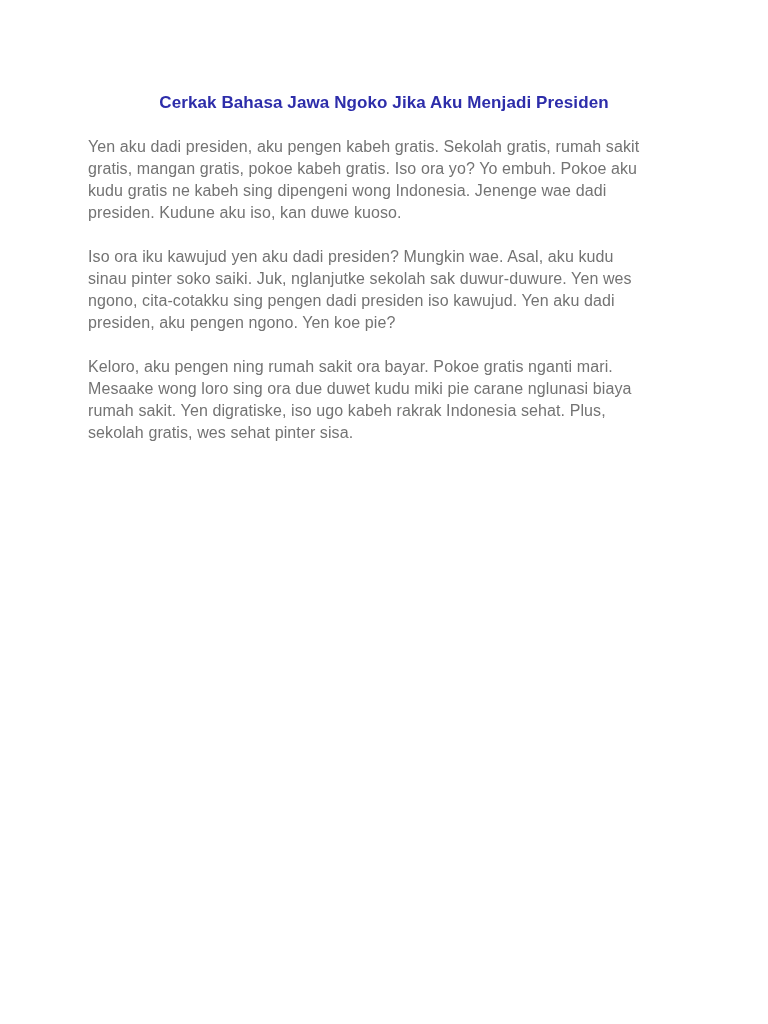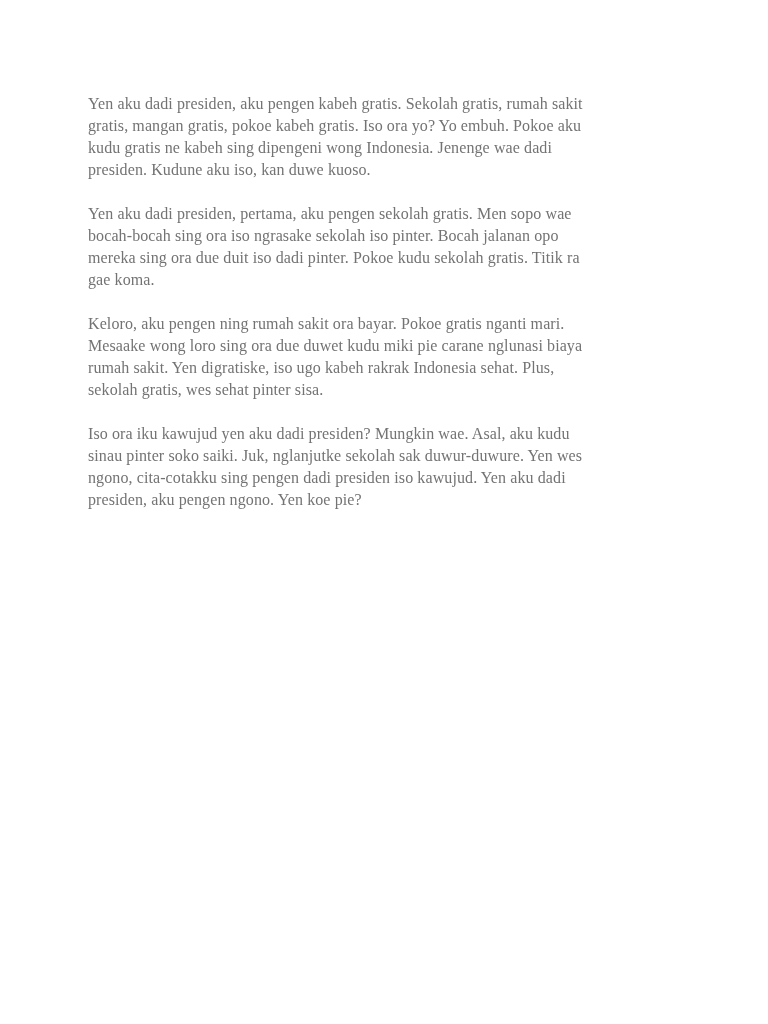--- a/index.html
+++ b/index.html
@@ -26,41 +26,37 @@
     color: #2d2daa;
     letter-spacing: 0.1px;
   }
   .doc-paragraph {
     margin: 0 0 22px 0;
     font-size: 16px;
     line-height: 22px;
     color: #737373;
     white-space: pre-line; 
     letter-spacing: 0.1px;
-    font-family: Liberation Serif, serif;
   }
 </style>
 </head>
 <body>
 
 <div class="page">
+  <h1 class="doc-title">Cerkak Bahasa Jawa Ngoko Jika Aku Menjadi Presiden</h1>
 
   <p class="doc-paragraph">Yen aku dadi presiden, aku pengen kabeh gratis. Sekolah gratis, rumah sakit
 gratis, mangan gratis, pokoe kabeh gratis. Iso ora yo? Yo embuh. Pokoe aku
 kudu gratis ne kabeh sing dipengeni wong Indonesia. Jenenge wae dadi
 presiden. Kudune aku iso, kan duwe kuoso.</p>
 
 
-  <p class="doc-paragraph">Yen aku dadi presiden, pertama, aku pengen sekolah gratis. Men sopo wae
-bocah-bocah sing ora iso ngrasake sekolah iso pinter. Bocah jalanan opo
-mereka sing ora due duit iso dadi pinter. Pokoe kudu sekolah gratis. Titik ra
-gae koma.</p>
+
+  <p class="doc-paragraph">Iso ora iku kawujud yen aku dadi presiden? Mungkin wae. Asal, aku kudu
+sinau pinter soko saiki. Juk, nglanjutke sekolah sak duwur-duwure. Yen wes
+ngono, cita-cotakku sing pengen dadi presiden iso kawujud. Yen aku dadi
+presiden, aku pengen ngono. Yen koe pie?</p>
 
   <p class="doc-paragraph">Keloro, aku pengen ning rumah sakit ora bayar. Pokoe gratis nganti mari.
 Mesaake wong loro sing ora due duwet kudu miki pie carane nglunasi biaya
 rumah sakit. Yen digratiske, iso ugo kabeh rakrak Indonesia sehat. Plus,
 sekolah gratis, wes sehat pinter sisa.</p>
-
-  <p class="doc-paragraph">Iso ora iku kawujud yen aku dadi presiden? Mungkin wae. Asal, aku kudu
-sinau pinter soko saiki. Juk, nglanjutke sekolah sak duwur-duwure. Yen wes
-ngono, cita-cotakku sing pengen dadi presiden iso kawujud. Yen aku dadi
-presiden, aku pengen ngono. Yen koe pie?</p>
 </div>
 
 </body></html>

